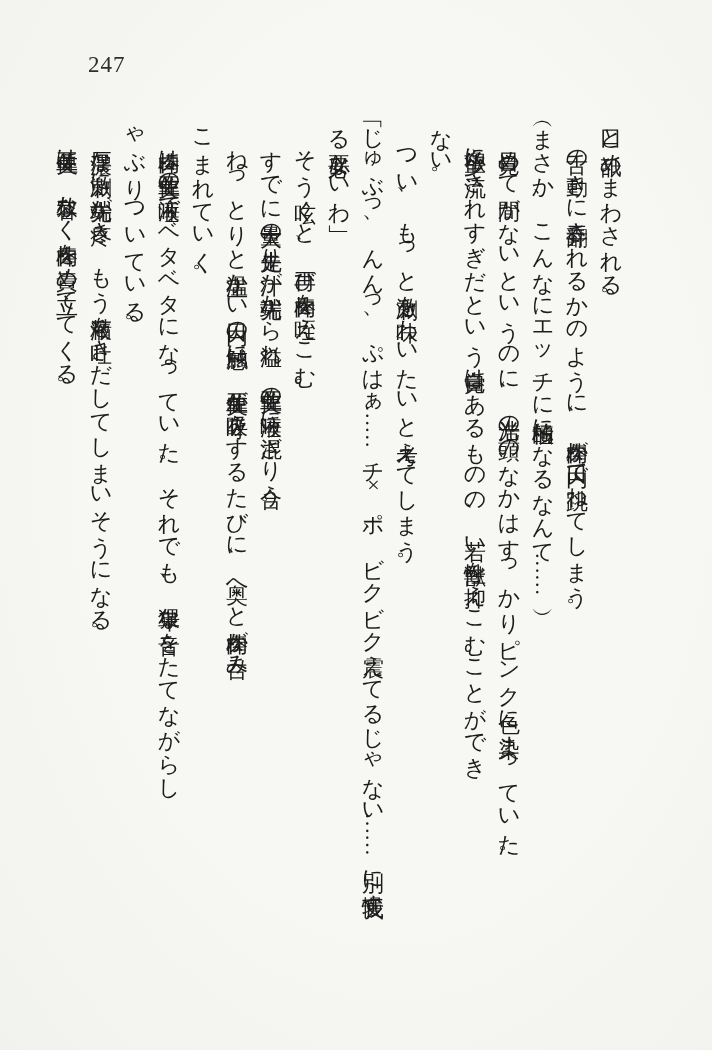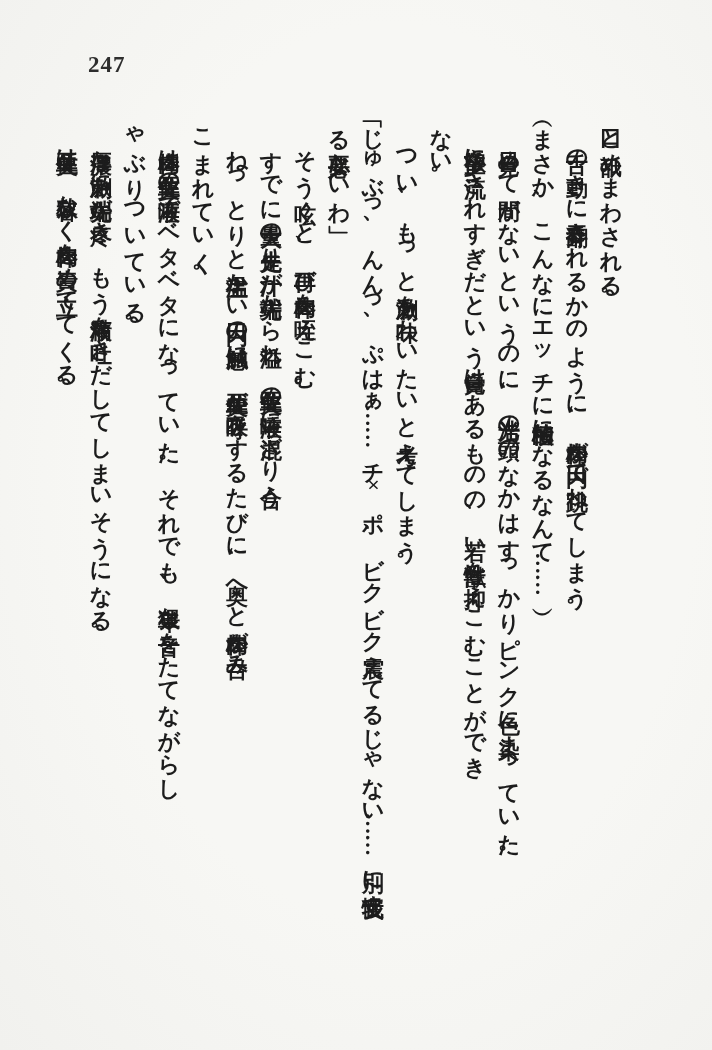--- a/index.html
+++ b/index.html
@@ -36,21 +36,21 @@
     text-align: left;
   }
   .text-block p {
     margin: 0;
     padding: 0;
   }
 </style>
 </head>
 <body>
 
-<div class="page" style="background-color: rgb(246, 246, 243); font-weight: bold;">
+<div class="page" style="background-color: rgb(246, 246, 243);">
   <div class="page-number">247</div>
 
   <div class="text-block" style="color: rgb(28, 28, 28);">
     <p>口と舐めまわされる。</p>
     <p>　舌の動きに翻弄されるかのように、肉棒が口内で跳ねてしまう。</p>
     <p>（まさか、こんなにエッチに積極的になるなんて……）</p>
     <p>　目覚めて間がないというのに、浩光の頭のなかはすっかりピンク色に染まっていた。</p>
     <p>　少々欲望に流されすぎだという自覚はあるものの、若い獣性を抑えこむことができ</p>
     <p>ない。</p>
     <p>　つい、もっと刺激を味わいたいと考えてしまう。</p>

